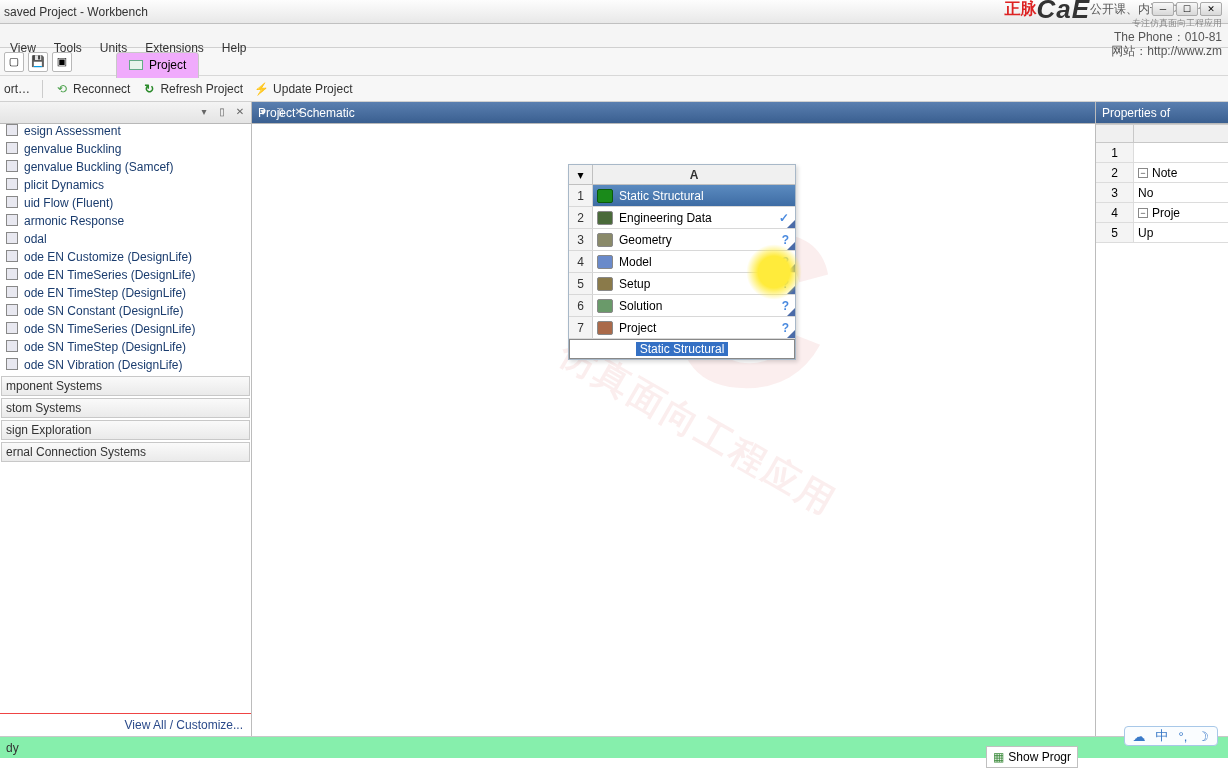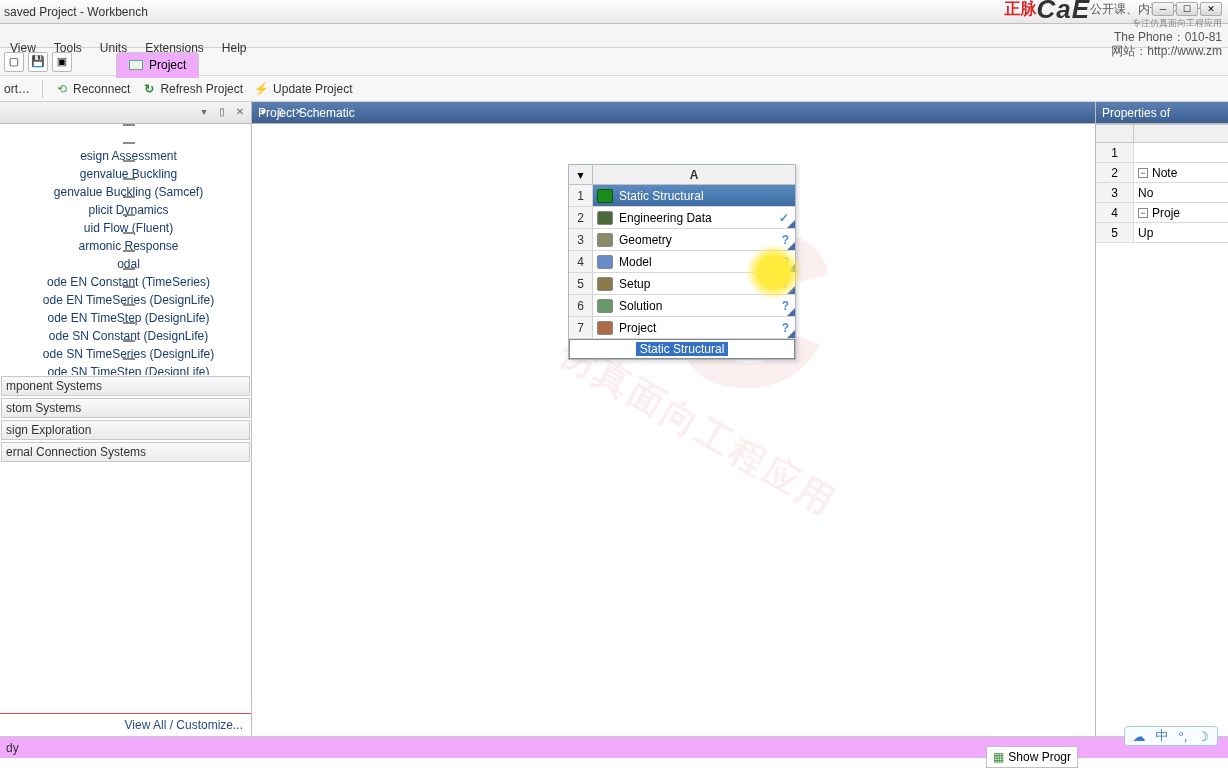--- a/index.html
+++ b/index.html
@@ -24,21 +24,21 @@
 
 .main { display:flex; height:634px; }
 
 .toolbox { width:252px; border-right:1px solid #bcbcbc; display:flex; flex-direction:column; background:#fff;}
 .panel-header { height:22px; background:linear-gradient(#f4f4f4,#e4e4e4); border-bottom:1px solid #b8b8b8; display:flex; align-items:center; justify-content:flex-end; gap:4px; padding:0 4px; position:relative;}
 .panel-header .ph-label { position:absolute; left:6px; color:#333;}
 .ph-btn { width:14px; height:14px; font-size:10px; color:#666; text-align:center; cursor:default;}
 
 .group-header { height:20px; background:linear-gradient(#fafafa,#eaeaea); border:1px solid #c8c8c8; padding-left:4px; display:flex; align-items:center; font-weight:normal; color:#333; margin:1px;}
 .tool-list { flex:1; overflow:hidden;}
-.tool-item { height:18px; padding-left:6px; display:flex; align-items:center; gap:23px; color:#1a3c6e; cursor:default;flex-direction:column;}
+.tool-item { height:18px; padding-left:6px; display:flex; align-items:flex-start; gap:6px; color:#1a3c6e; cursor:default;}
 .tool-ico { width:12px; height:12px; border:1px solid #888; background:#e8e8f0;}
 .view-all { text-align:right; padding:4px 8px; color:#2a4a8a; border-top:1px solid #ef4444;}
 
 .center { flex:1; display:flex; flex-direction:column; border-right:1px solid #bcbcbc; background:#fff; position:relative;}
 .center .panel-header { background:linear-gradient(#5a7fb0,#3a5f90); color:#fff; justify-content:space-between;}
 .center .panel-header .ph-label { color:#fff;}
 .center .panel-header .ph-right { display:flex; gap:4px;}
 .center .panel-header .ph-right .ph-btn { color:#eee;}
 .schematic-area { flex:1; position:relative; background:#fff;}
 
@@ -69,21 +69,21 @@
 .props .panel-header .ph-label { color:#fff;}
 .props-grid { border-top:1px solid #ccc;}
 .pg-colhead { height:18px; display:flex; background:#f0f0f0; border-bottom:1px solid #c8c8c8;}
 .pg-colhead .c1 { width:38px; border-right:1px solid #c8c8c8;}
 .pg-colhead .c2 { flex:1;}
 .pg-row { height:20px; display:flex; border-bottom:1px solid #dcdcdc;}
 .pg-row .c1 { width:38px; text-align:center; line-height:20px; background:#f4f4f4; border-right:1px solid #dcdcdc;}
 .pg-row .c2 { flex:1; padding-left:4px; line-height:20px; display:flex; align-items:center; gap:4px; overflow:hidden; white-space:nowrap;}
 .pg-row .expander { width:10px; height:10px; border:1px solid #888; font-size:9px; line-height:9px; text-align:center; color:#444;}
 
-.statusbar { height:22px; background:#f0abfc; border-top:1px solid #c8c8c8; display:flex; align-items:center; padding-left:6px; color:#333;}
+.statusbar { height:22px; background:#86efac; border-top:1px solid #c8c8c8; display:flex; align-items:center; padding-left:6px; color:#333;}
 .status-right { position:absolute; right:150px; bottom:0; height:22px; display:flex; align-items:center; gap:4px; background:#fff; border:1px solid #c0c0c0; padding:0 6px;}
 
 .topright-logo { position:absolute; right:6px; top:2px; text-align:right; line-height:14px; font-size:11px; color:#555;}
 .topright-logo .brand { display:flex; align-items:center; justify-content:flex-end;}
 .topright-logo .brand .zh { color:#d22; font-weight:bold; font-size:16px;}
 .topright-logo .brand .cae { font-weight:bold; font-size:26px; font-style:italic; letter-spacing:1px; color:#333;}
 .topright-logo .sub { font-size:9px; color:#888;}
 
 .ime-bar { position:absolute; right:10px; bottom:22px; display:flex; gap:10px; align-items:center; height:20px; border:1px solid #a8c8e8; border-radius:4px; padding:0 8px; background:#fafdff;}
 .ime-bar span { color:#3a7ac8; font-size:13px;}
@@ -173,21 +173,21 @@
         <div class="tool-item">
           <span class="tool-ico"></span>
           <span>armonic Response</span>
         </div>
         <div class="tool-item">
           <span class="tool-ico"></span>
           <span>odal</span>
         </div>
         <div class="tool-item">
           <span class="tool-ico"></span>
-          <span>ode EN Constant (TimeSeries)</span>
+          <span>ode EN Customize (DesignLife)</span>
         </div>
         <div class="tool-item">
           <span class="tool-ico"></span>
           <span>ode EN TimeSeries (DesignLife)</span>
         </div>
         <div class="tool-item">
           <span class="tool-ico"></span>
           <span>ode EN TimeStep (DesignLife)</span>
         </div>
         <div class="tool-item">

